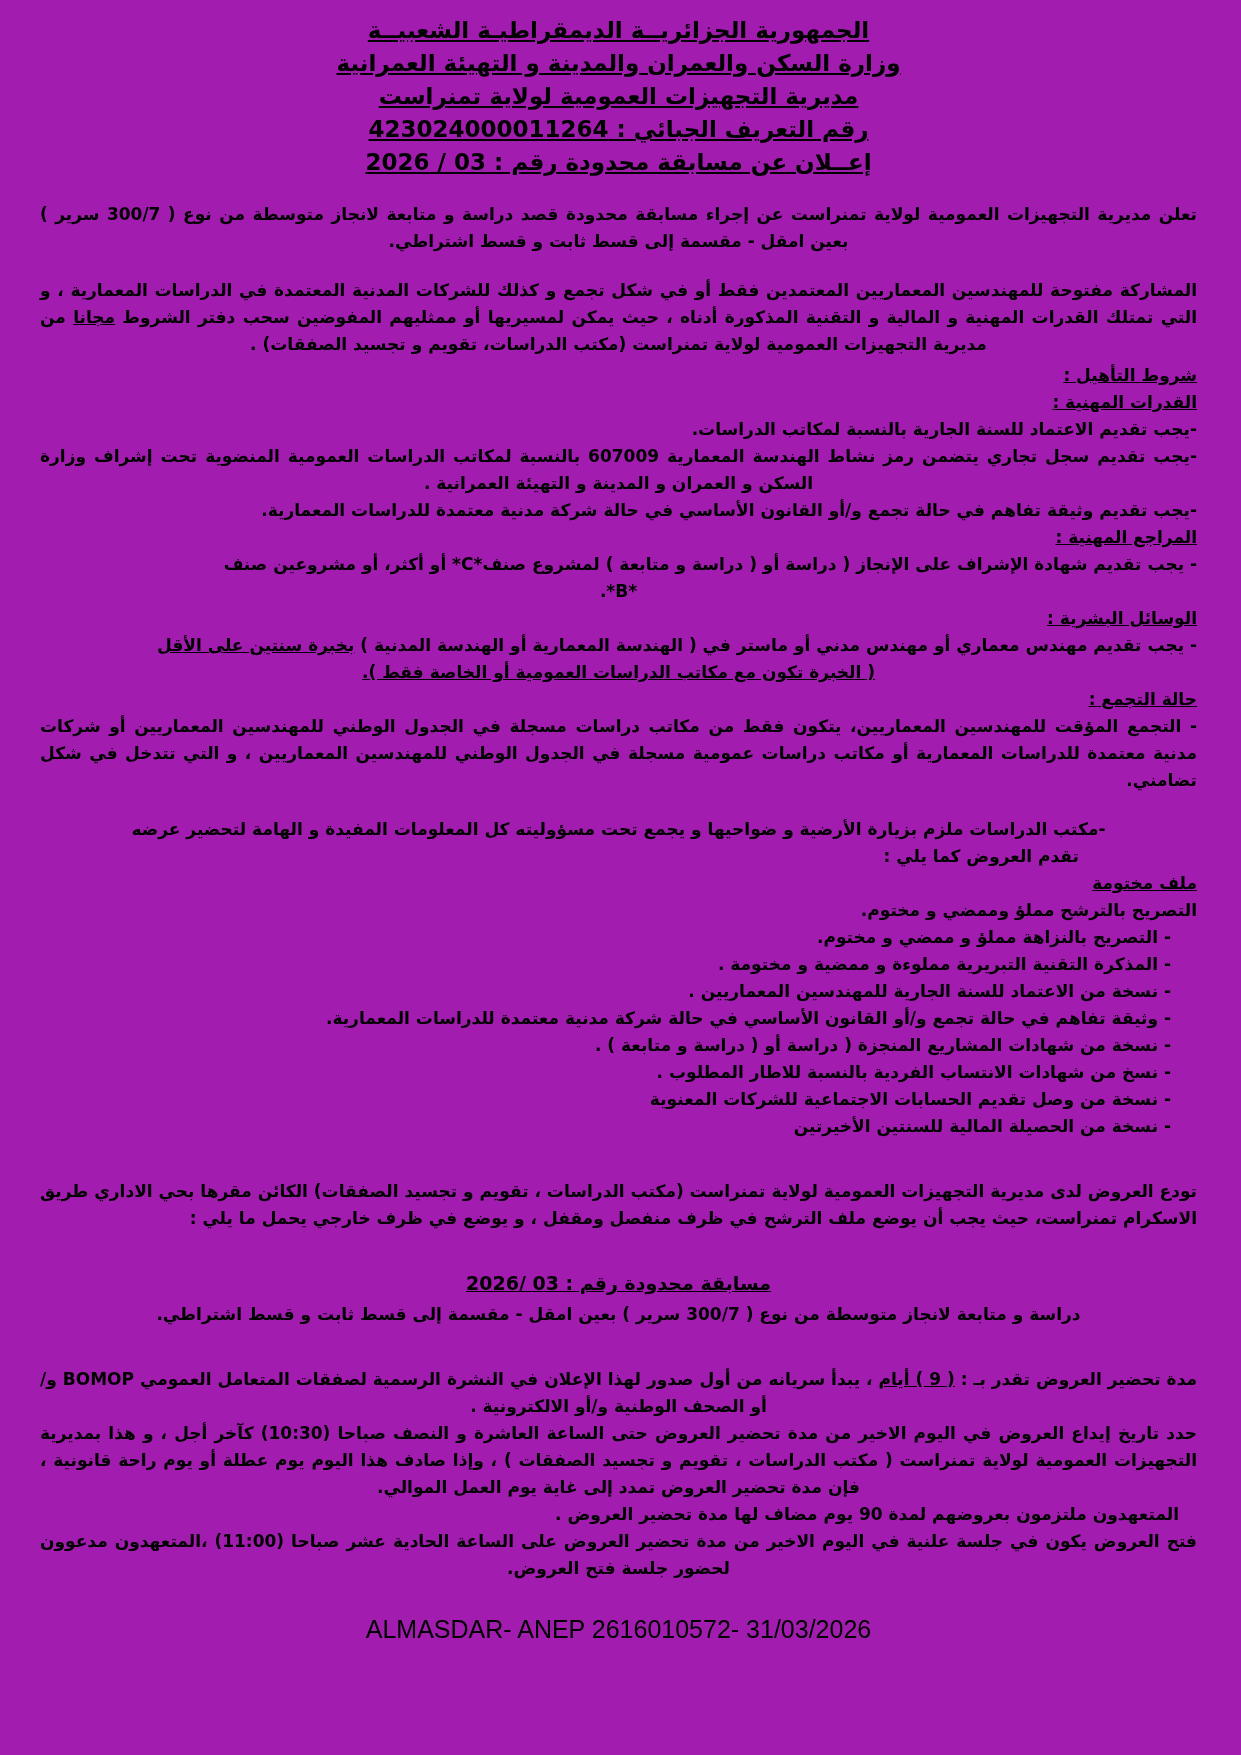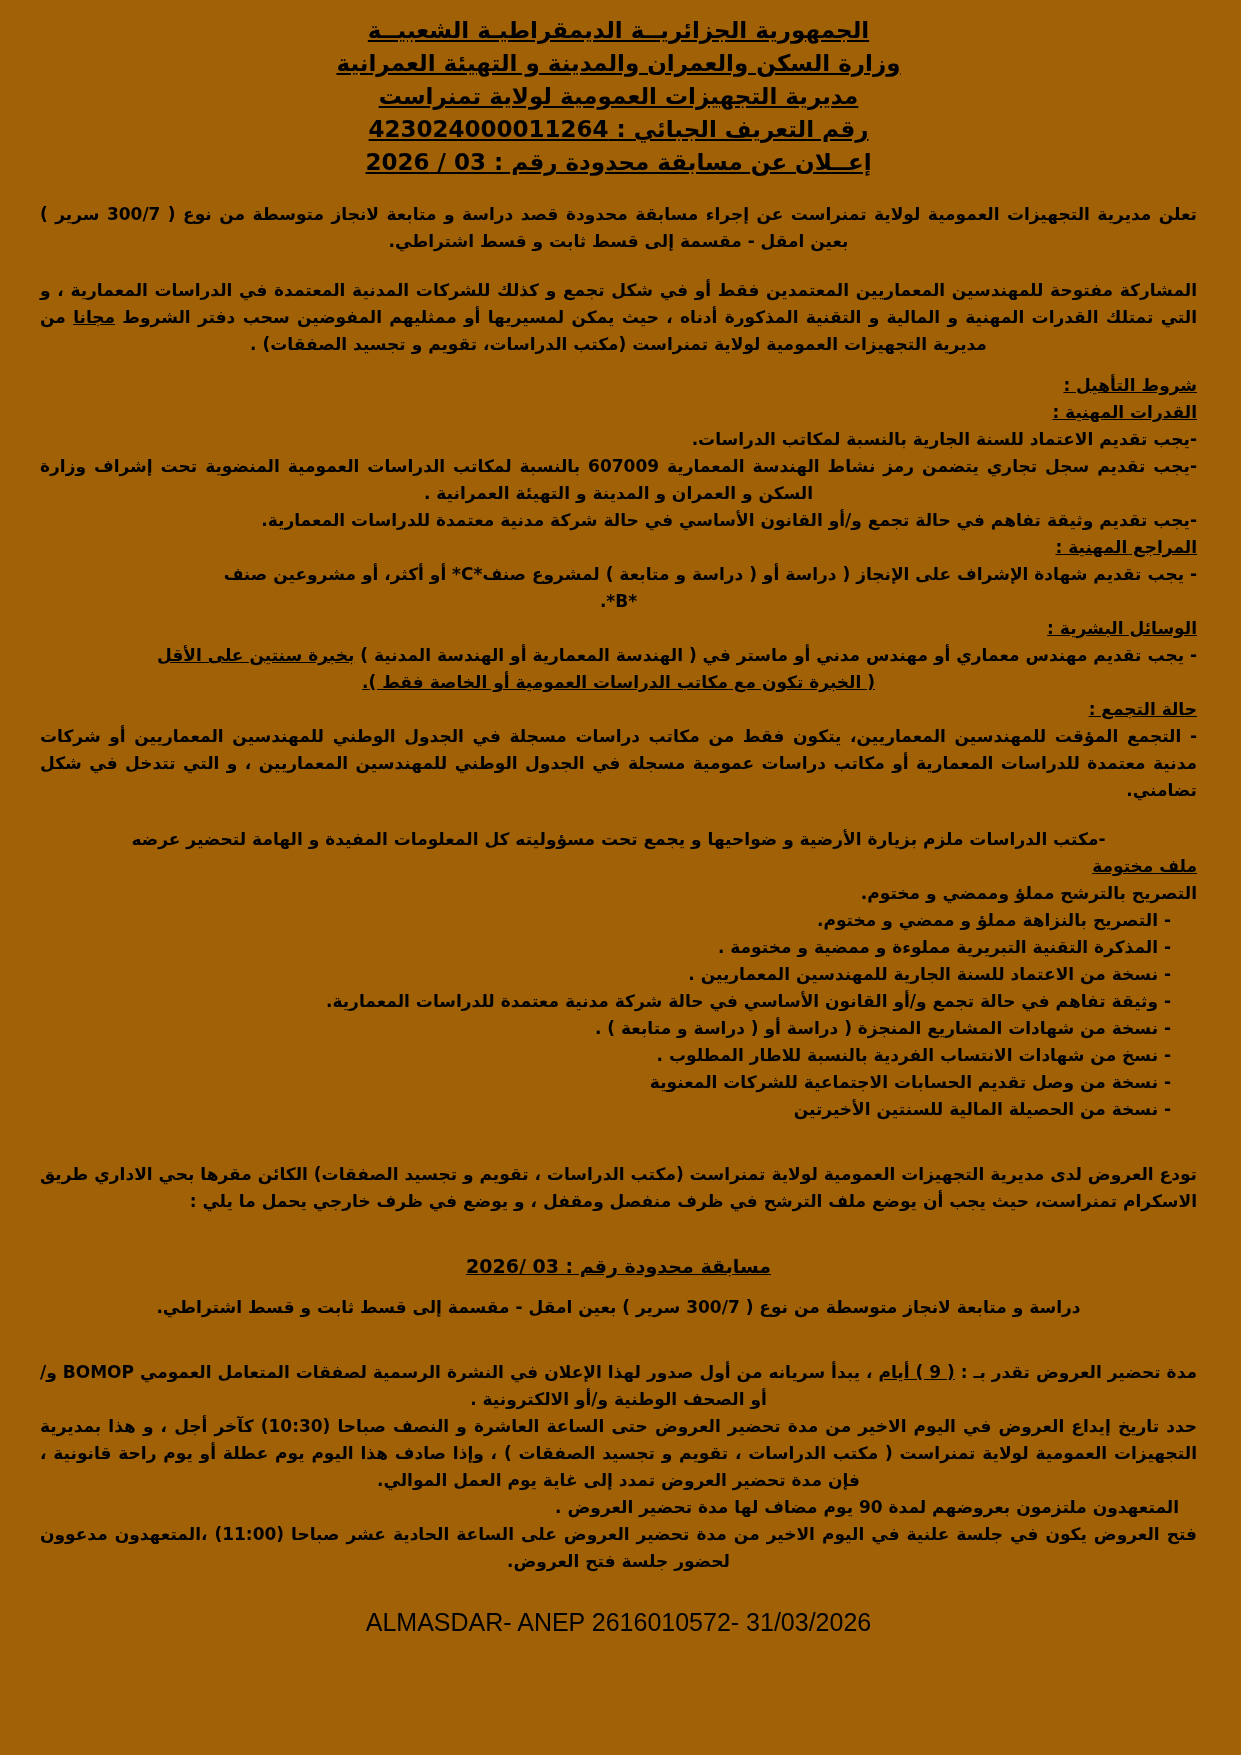--- a/index.html
+++ b/index.html
@@ -1,20 +1,20 @@
 <!DOCTYPE html>
 <html lang="ar"><head>
 <meta charset="utf-8">
 <style>
   html, body { margin: 0; padding: 0; background: #ffffff; }
   .page {
     width: 1241px;
     min-height: 1755px;
     margin: 0 auto;
-    background: #a16207;
+    background: #a21caf;
     box-sizing: border-box;
     padding: 14px 44px 16px 40px;
     direction: rtl;
     font-family: "DejaVu Sans", "Liberation Sans", sans-serif;
     font-weight: bold;
     color: #000;
     font-size: 17px;
     line-height: 27px;
   }
   .hdr {
@@ -22,21 +22,21 @@
     font-size: 23px;
     line-height: 33px;
     text-decoration: underline;
   }
   .sec { text-decoration: underline; }
   .u { text-decoration: underline; }
   .ctr { text-align: center; }
   .jc { text-align: justify; text-align-last: center; }
   .jr { text-align: justify; text-align-last: right; }
   .ind { padding-right: 26px; }
-  .mt-s { margin-top: 14px; }
+  .mt-s { margin-top: 4px; }
   .mt-m { margin-top: 22px; }
   .mt-l { margin-top: 38px; }
   .env-title { font-size: 19px; }
   .offers-intro { padding-right: 118px; }
   .no-change { padding-right: 132px; }
   .validity { padding-right: 18px; }
   .footer {
     text-align: center;
     direction: ltr;
     font-family: "Liberation Sans", sans-serif;
@@ -76,20 +76,21 @@
   <div class="sec">الوسائل البشرية :</div>
   <div class="jr">
     <span>-    يجب تقديم مهندس معماري أو مهندس مدني أو ماستر في ( الهندسة المعمارية أو الهندسة المدنية ) </span><span class="u">بخبرة سنتين على الأقل</span>
   </div>
   <div class="ctr u">( الخبرة تكون مع مكاتب الدراسات العمومية أو الخاصة فقط ).</div>
 
   <div class="sec">حالة التجمع :</div>
   <div class="jr">-  التجمع المؤقت للمهندسين المعماريين، يتكون فقط من مكاتب دراسات مسجلة في الجدول الوطني للمهندسين المعماريين أو شركات مدنية معتمدة للدراسات المعمارية أو مكاتب دراسات عمومية مسجلة في الجدول الوطني للمهندسين المعماريين ، و التي تتدخل في شكل تضامني.</div>
 
   <div class="jc mt-m">-مكتب الدراسات ملزم بزيارة الأرضية و ضواحيها و يجمع تحت مسؤوليته كل المعلومات المفيدة و الهامة لتحضير عرضه</div>
+  <div class="offers-intro">تقدم العروض كما يلي :</div>
 
   <div class="sec">ملف مختومة</div>
   <div>التصريح بالترشح مملؤ وممضي و مختوم.</div>
   <div class="ind">- التصريح بالنزاهة مملؤ و ممضي و مختوم.</div>
   <div class="ind">- المذكرة التقنية التبريرية  مملوءة و ممضية و مختومة .</div>
   <div class="ind">- نسخة من الاعتماد للسنة الجارية للمهندسين المعماريين .</div>
   <div class="ind">- وثيقة تفاهم في حالة تجمع و/أو القانون الأساسي في حالة شركة مدنية معتمدة للدراسات المعمارية.</div>
   <div class="ind">- نسخة من شهادات المشاريع المنجزة ( دراسة أو ( دراسة و متابعة ) .</div>
   <div class="ind">- نسخ من شهادات الانتساب الفردية بالنسبة للاطار المطلوب .</div>
   <div class="ind">- نسخة من وصل تقديم الحسابات الاجتماعية للشركات المعنوية</div>

